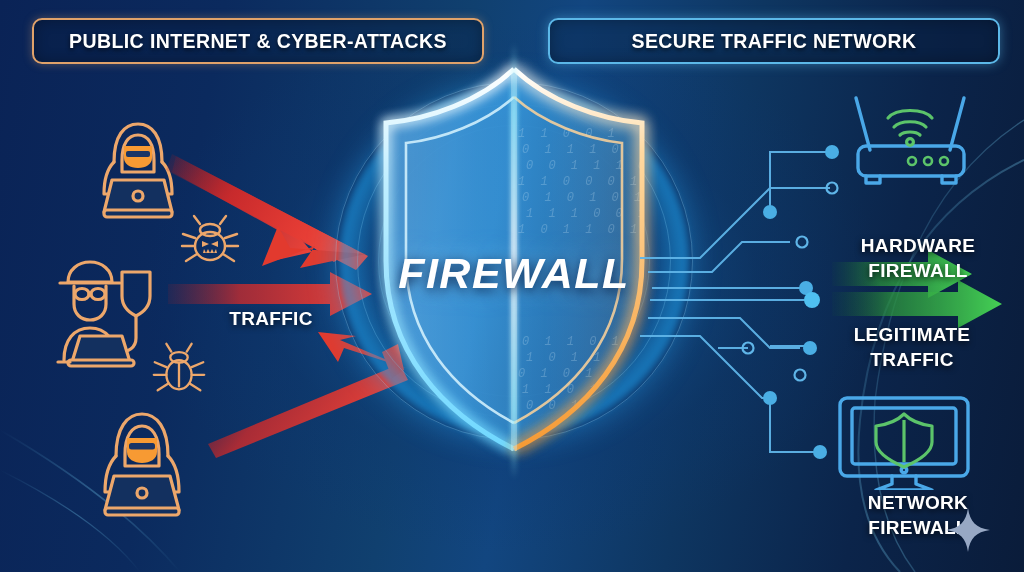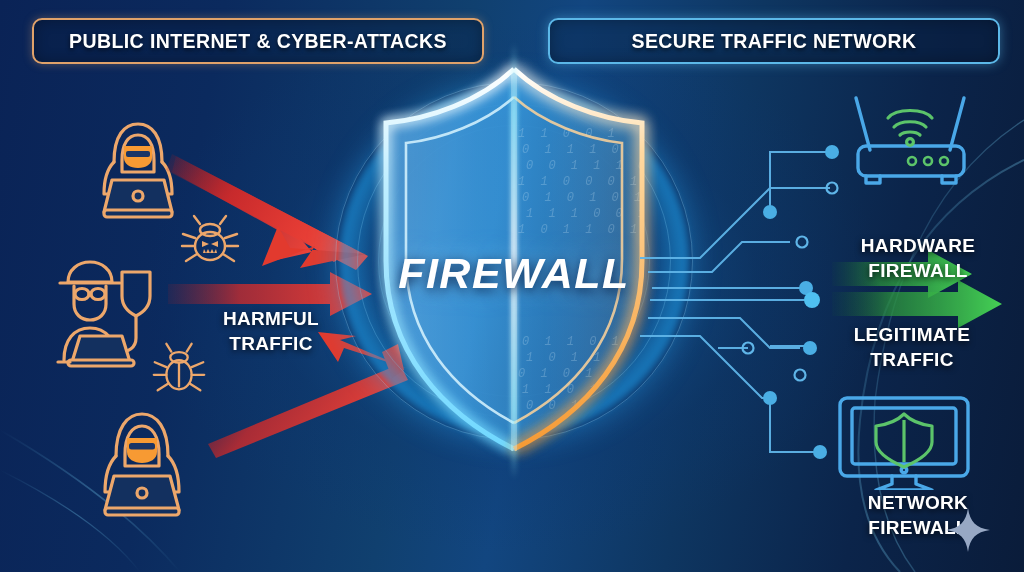--- a/index.html
+++ b/index.html
@@ -440,21 +440,20 @@
     <span class="lbl-line">HARDWARE</span>
     <span class="lbl-line">FIREWALL</span>
   </div>
 
   <div id="legit-label">
     <span class="lbl-line">LEGITIMATE</span>
     <span class="lbl-line">TRAFFIC</span>
   </div>
 
   <div id="harmful-label">
-    <span class="lbl-line">HARMFUL</span>
     <span class="lbl-line">TRAFFIC</span>
   </div>
 
   <svg class="icon-abs" style="left:826px;top:390px;" width="170" height="100" viewBox="0 0 170 100">
     <g fill="none" stroke="#4aa8e8" stroke-width="3.4" stroke-linecap="round" stroke-linejoin="round">
       <rect x="14" y="8" width="128" height="78" rx="7"></rect>
       <rect x="26" y="18" width="104" height="56" rx="3"></rect>
       <circle cx="78" cy="80" r="2.8"></circle>
       <path d="M66 86 L66 94 L50 100 L106 100 L90 94 L90 86"></path>
     </g>

